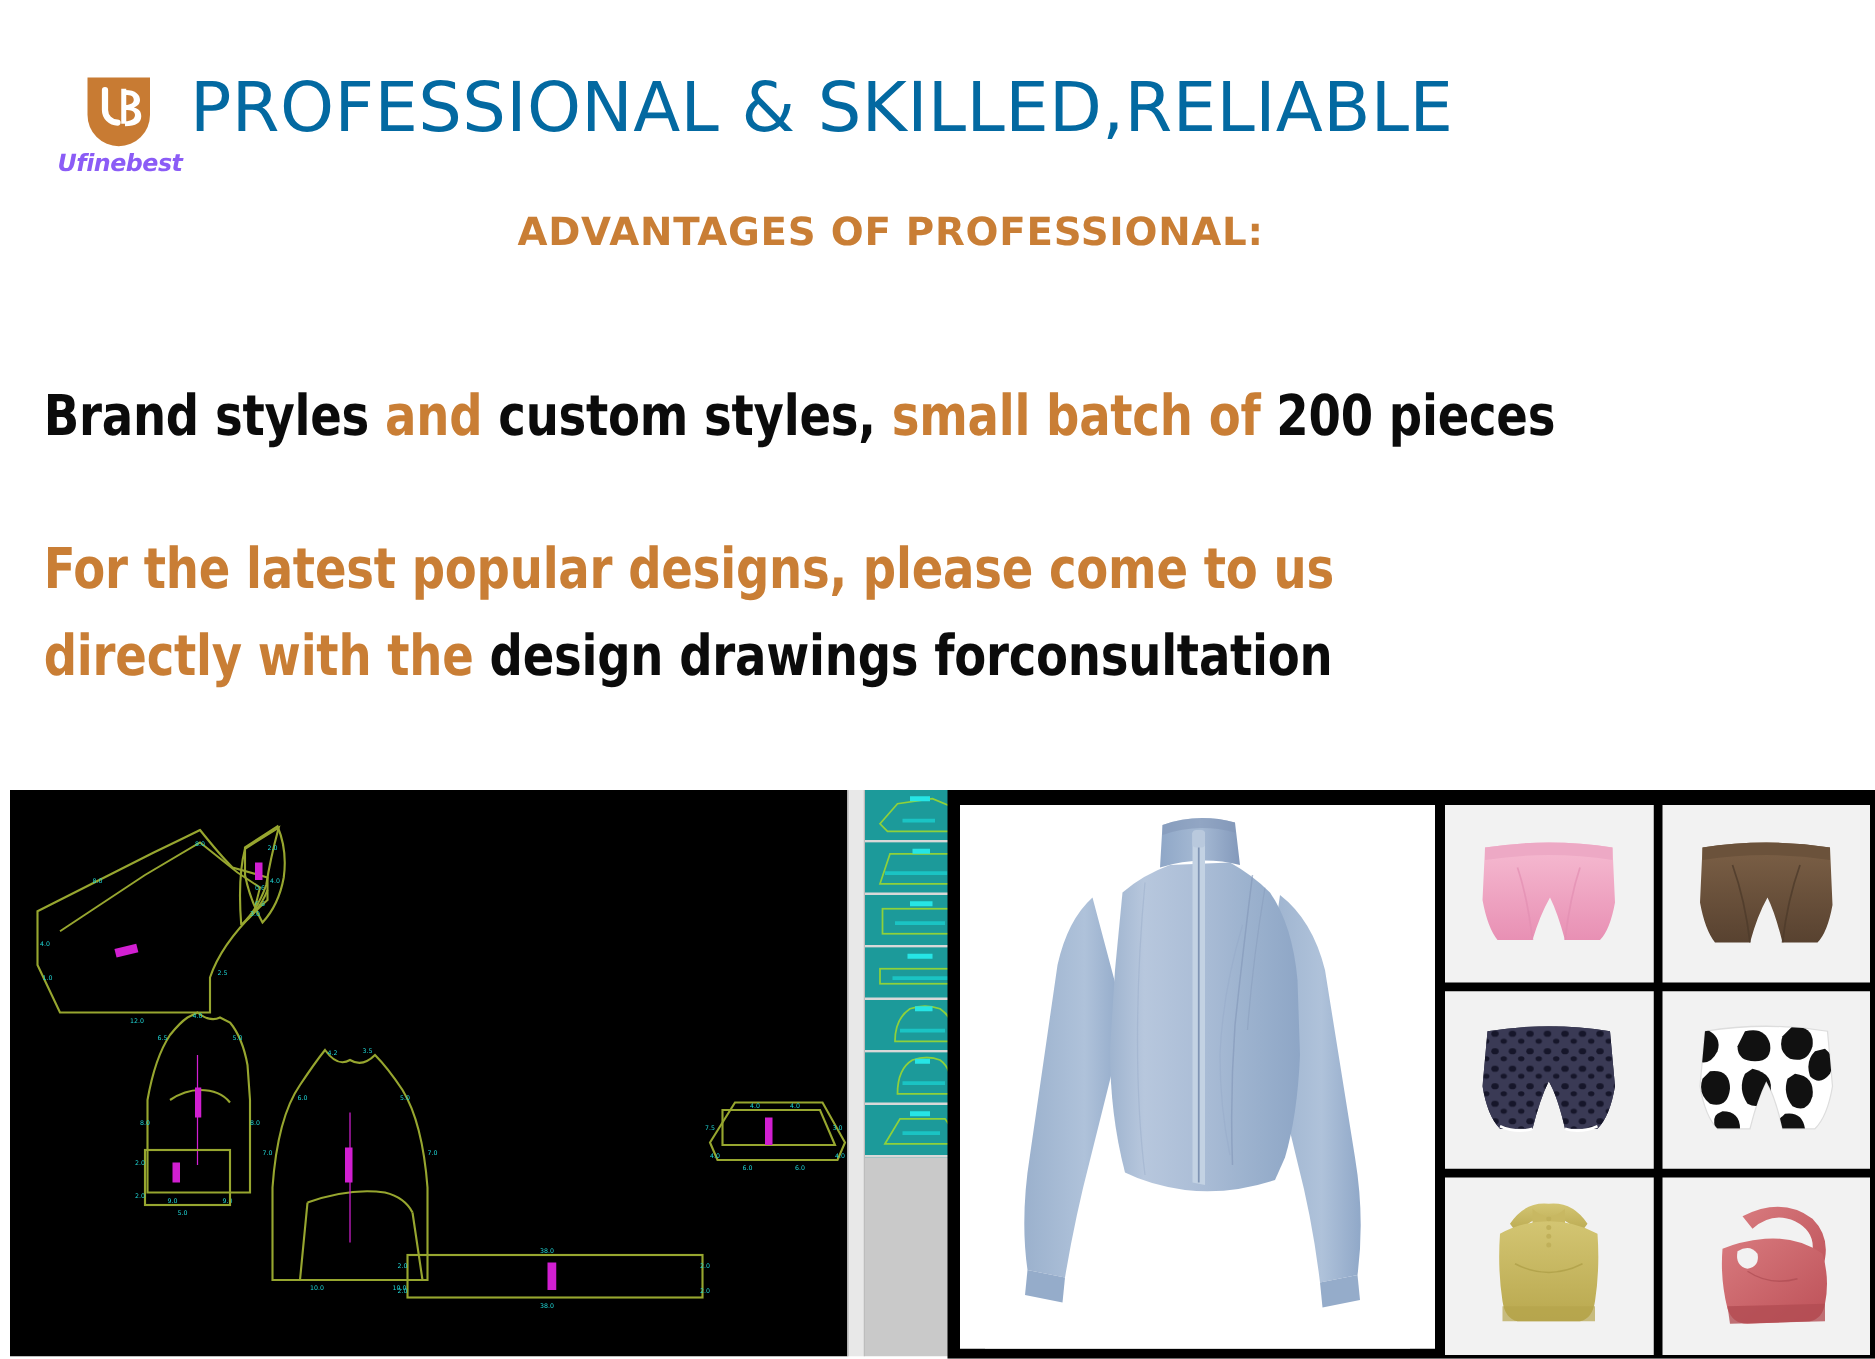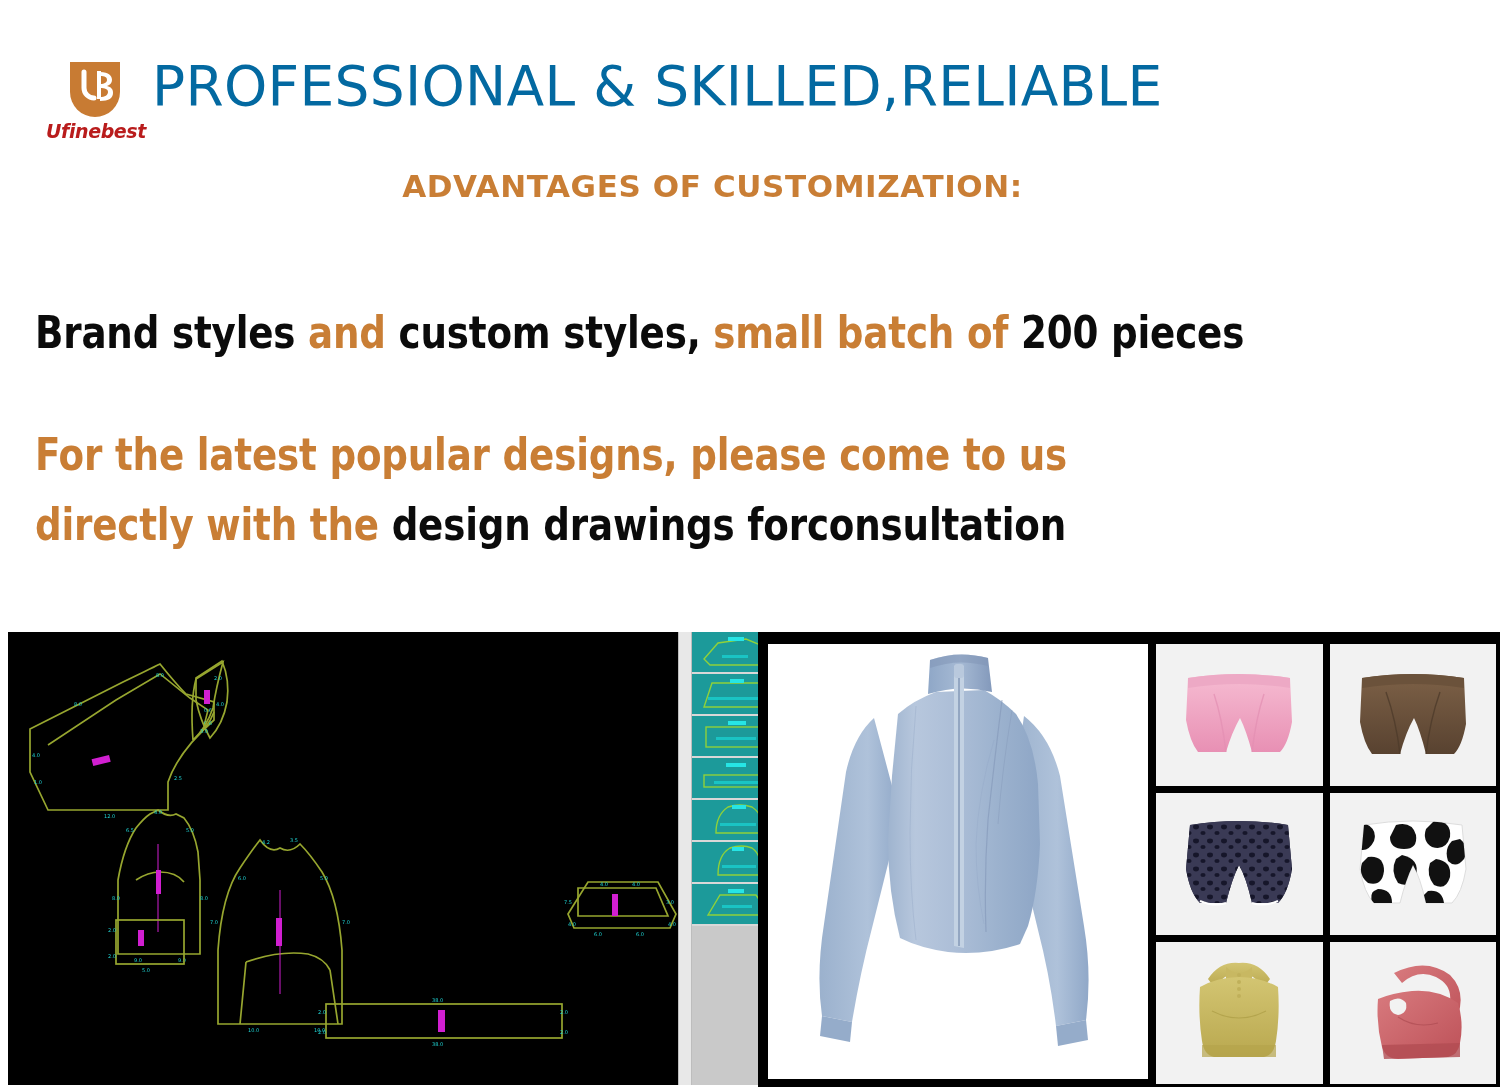--- a/index.html
+++ b/index.html
@@ -39,21 +39,21 @@
   #brand-wordmark {
     position: absolute;
     left: 0; top: 62px;
     width: 108px;
     text-align: center;
     font-family: "DejaVu Sans", sans-serif;
     font-weight: bold;
     font-size: 19px;
     font-style: italic;
     letter-spacing: -0.4px;
-    color: #b91c1c;
+    color: #8b5cf6;
     white-space: nowrap;
   }
 
   #headline {
     position: absolute;
     left: 152px;
     top: 57px;
     font-family: "DejaVu Sans", sans-serif;
     font-weight: normal;
     font-size: 55px;
@@ -201,21 +201,21 @@
         <g fill="#ffffff">
           <path d="M33 13 h4 v28 h-4 z"></path>
           <path d="M36 14 c9 0 12 4 12 8 c0 3 -2 5 -5 6 c4 1 6 3 6 7 c0 5 -4 8 -13 8 v-4 c5 0 8 -2 8 -5 c0 -3 -3 -4 -8 -4 v-4 c5 0 7 -2 7 -4 c0 -3 -2 -4 -7 -4 z"></path>
         </g>
       </svg>
     </div>
     <div id="brand-wordmark">Ufinebest</div>
   </div>
 
   <div id="headline">PROFESSIONAL &amp; SKILLED,RELIABLE</div>
-  <div id="subheadline">ADVANTAGES OF CUSTOMIZATION:</div>
+  <div id="subheadline">ADVANTAGES OF PROFESSIONAL:</div>
 </div>
 
 <div id="copy-block">
 
   <div class="copy-line" id="copy-line-1">
     <span class="tx-dark">Brand styles </span><span class="tx-brand">and </span><span class="tx-dark">custom styles, </span><span class="tx-brand">small batch of </span><span class="tx-dark">200 pieces</span>
   </div>
 
   <div class="copy-line" id="copy-line-2">
     <span class="tx-brand">For the latest popular designs, please come to us</span>

